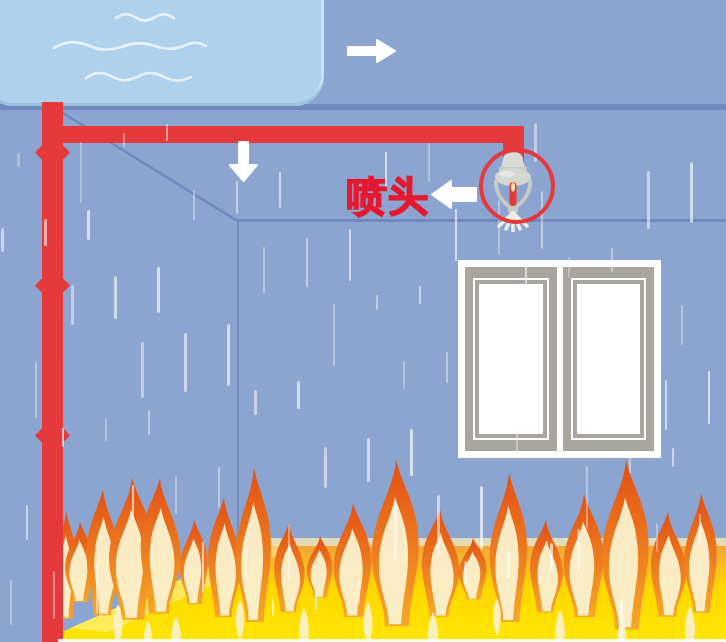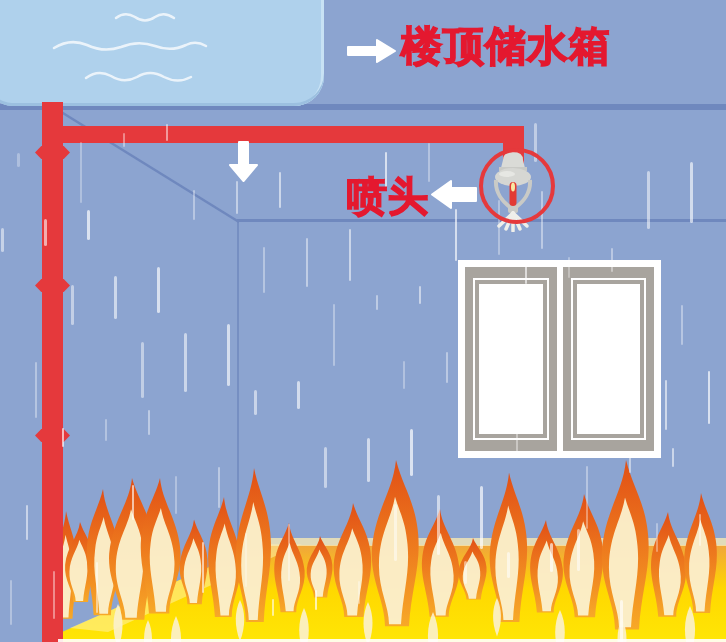--- a/index.html
+++ b/index.html
@@ -251,21 +251,20 @@
       <i style="left: 595px; top: 323px; width: 2px; height: 34px; opacity: 0.6;"></i>
       <i style="left: 10px; top: 580px; width: 2px; height: 45px; opacity: 0.33;"></i>
       <i style="left: 141px; top: 342px; width: 3px; height: 56px; opacity: 0.46;"></i>
       <i style="left: 272px; top: 599px; width: 2px; height: 17px; opacity: 0.59;"></i>
       <i style="left: 403px; top: 361px; width: 2px; height: 28px; opacity: 0.32;"></i>
       <i style="left: 534px; top: 123px; width: 3px; height: 39px; opacity: 0.45;"></i>
       <i style="left: 665px; top: 380px; width: 2px; height: 50px; opacity: 0.58;"></i>
       <i style="left: 80px; top: 142px; width: 2px; height: 61px; opacity: 0.31;"></i>
     </div>
 
-  <div class="label label-tank">楼顶储水箱</div>
   <div class="label label-sprinkler">喷头</div>
 
   <svg class="arrows" width="726" height="642">
     <path d="M348,47 L377,47 L377,40 L395,51 L377,62 L377,55 L348,55 Z" fill="#FFFFFF" stroke="#FFFFFF" stroke-width="2" stroke-linejoin="round"></path>
     <path d="M239,142 L248,142 L248,165 L257,165 L243.5,181 L230,165 L239,165 Z" fill="#FFFFFF" stroke="#FFFFFF" stroke-width="2" stroke-linejoin="round"></path>
     <path d="M476,188 L451,188 L451,181 L432,194.5 L451,208 L451,201 L476,201 Z" fill="#FFFFFF" stroke="#FFFFFF" stroke-width="2" stroke-linejoin="round"></path>
   </svg>
 
   <div class="bottom-edge"></div>
 </div>

